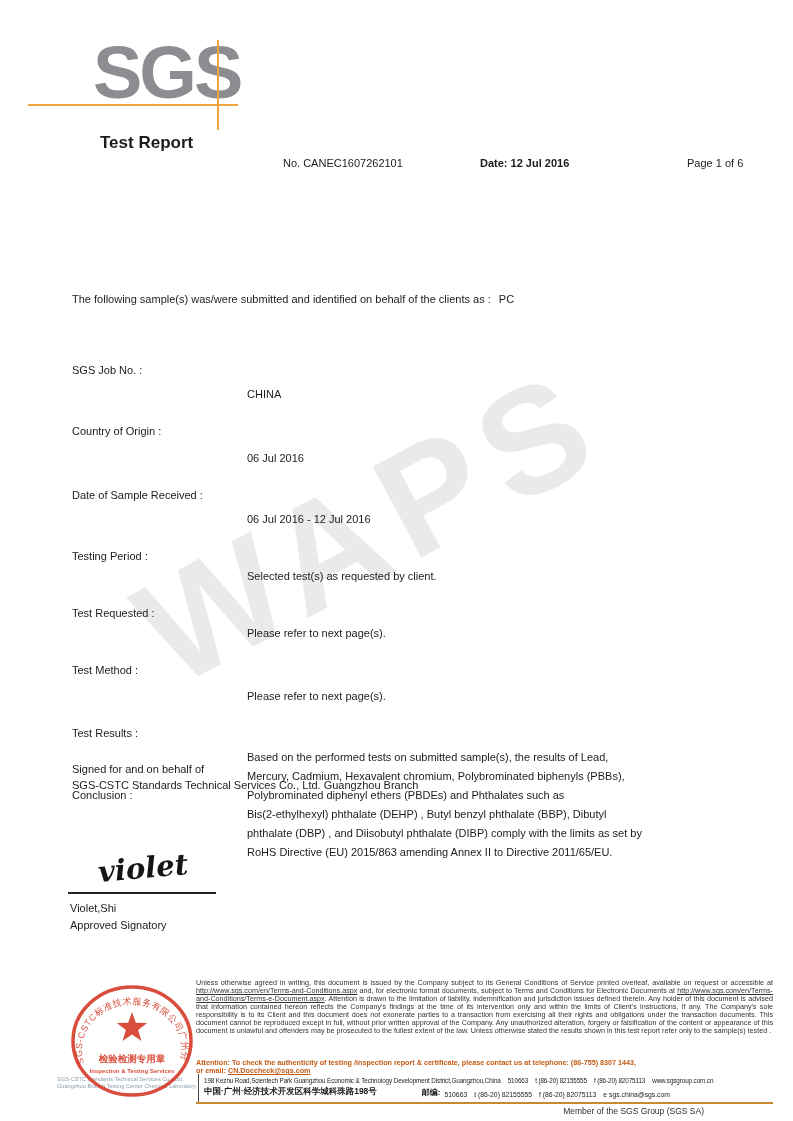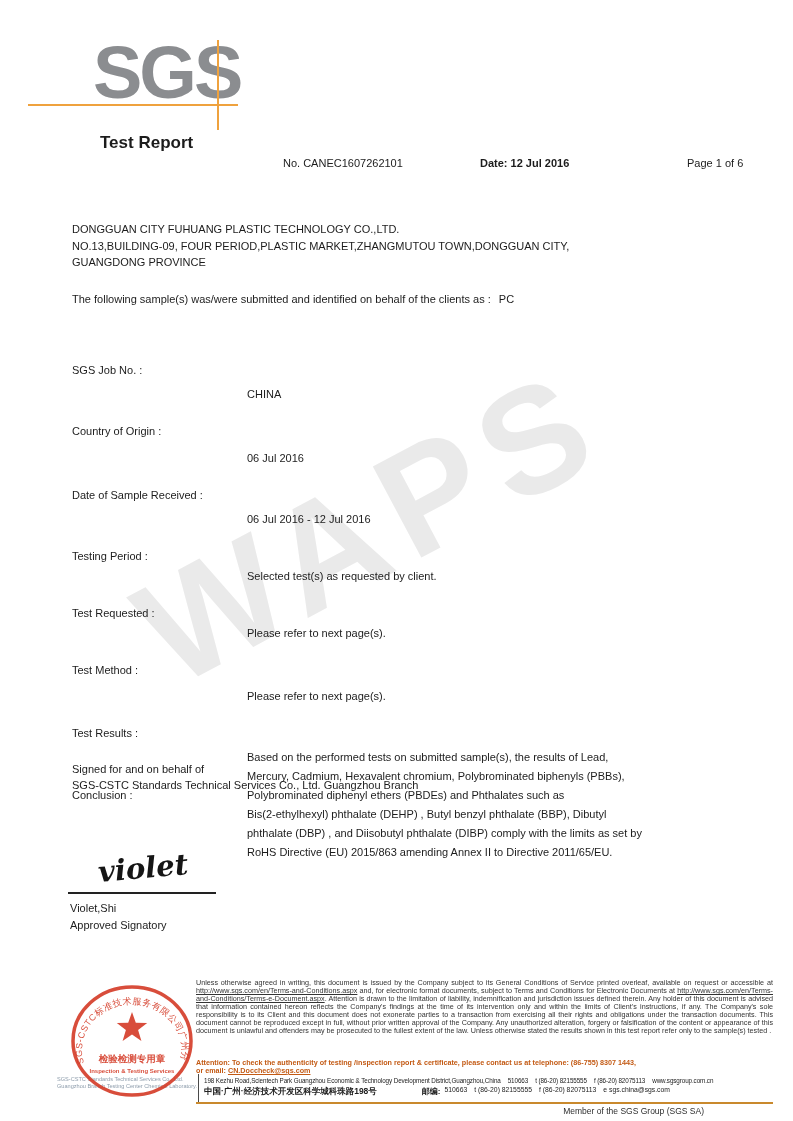--- a/index.html
+++ b/index.html
@@ -50,21 +50,21 @@
   .url{text-decoration:underline;}
   #attention{left:196px;top:1059px;width:577px;font-size:7.2px;line-height:8px;font-weight:bold;
              color:#c35a14;z-index:2;}
   #attention .url{color:#c35a14;}
   #stamp-company{left:57px;top:1076px;font-size:5.6px;line-height:6.9px;color:#8d9cab;z-index:2;white-space:nowrap;}
   #stamp{left:66px;top:983px;z-index:3;}
   #addr-divider{left:198px;top:1074px;width:1px;height:29px;background:#4a4a4a;z-index:2;}
   #address{left:204px;top:1077px;width:570px;z-index:2;}
   #addr-line1{font-size:6.3px;letter-spacing:-0.1px;white-space:nowrap;color:#222;}
   #addr-line1 span{margin-right:7px;}
-  #addr-line2{margin-top:2px;display:flex;align-items:flex-start;white-space:nowrap;color:#222;}
+  #addr-line2{margin-top:2px;display:flex;align-items:flex-end;white-space:nowrap;color:#222;}
   #addr-line2 .cn{font-size:8.5px;font-weight:bold;margin-right:30px;}
   #addr-line2 .postal{font-size:8px;font-weight:bold;margin-right:4px;padding-left:15px;}
   #addr-line2 span.sm{font-size:6.8px;margin-right:7px;}
   #footer-line{left:196px;top:1102px;width:577px;height:2px;background:#c9892d;z-index:2;}
   #member{left:0;top:1106px;width:704px;text-align:right;font-size:8.5px;color:#2e2e2e;z-index:2;}
 </style>
 </head>
 <body>
 
 <div id="page">
@@ -73,23 +73,20 @@
 
   <div id="logo-text" class="abs">SGS</div>
   <div id="logo-hline" class="abs"></div>
   <div id="logo-vline" class="abs"></div>
 
   <div id="report-title" class="abs">Test Report</div>
   <div id="report-no" class="abs meta">No. CANEC1607262101</div>
   <div id="report-date" class="abs meta">Date: 12 Jul 2016</div>
   <div id="report-page" class="abs meta">Page 1 of 6</div>
 
-  <div id="client" class="abs">DONGGUAN CITY FUHUANG PLASTIC TECHNOLOGY CO.,LTD.
-NO.13,BUILDING-09, FOUR PERIOD,PLASTIC MARKET,ZHANGMUTOU TOWN,DONGGUAN CITY,
-GUANGDONG PROVINCE</div>
 
   <div id="intro" class="abs">
     <span>The following sample(s) was/were submitted and identified on behalf of the clients as :</span><span class="sample">PC</span>
   </div>
 
   <div id="details" class="abs">
     <div class="drow">
       <span class="lbl">SGS Job No. :</span>
     </div>
     <div class="drow mt10">

